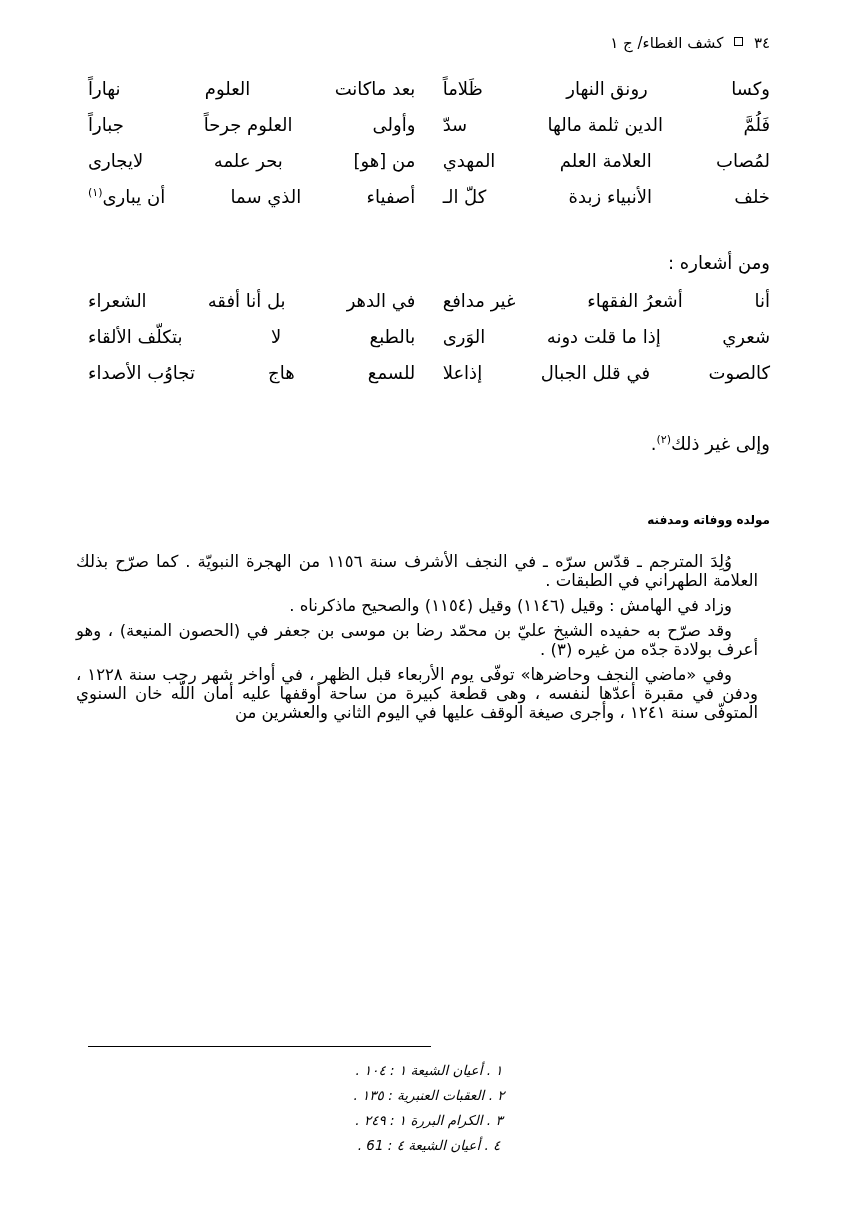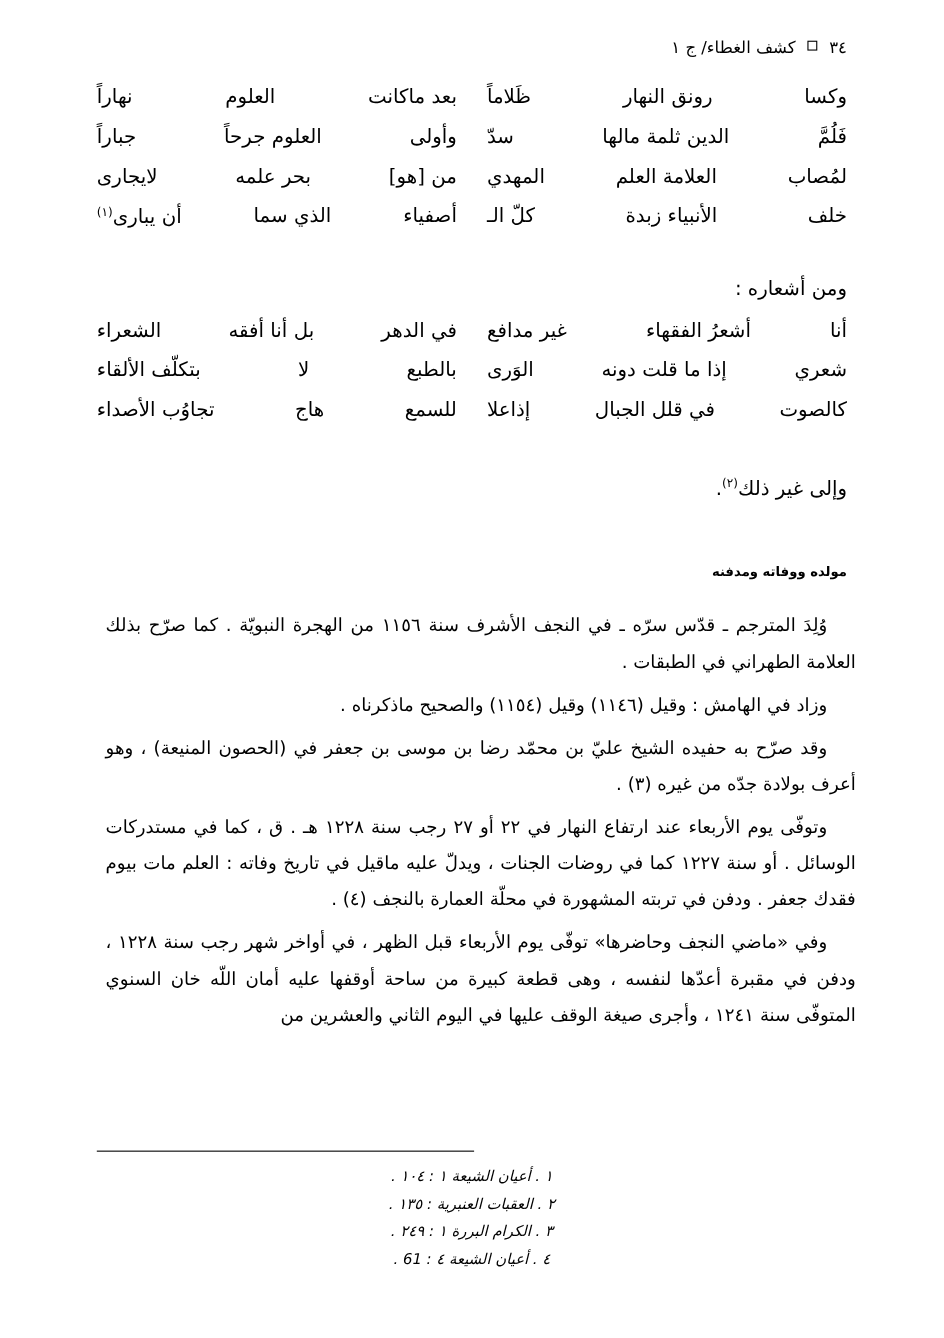--- a/index.html
+++ b/index.html
@@ -84,24 +84,24 @@
   .section-title {
     position: absolute;
     top: 513px;
     right: 88px;
     font-size: 12px;
     font-weight: bold;
   }
   .body-text {
     position: absolute;
     top: 552px;
-    right: 80px;
+    right: 100px;
     width: 682px;
     font-size: 16.5px;
-    line-height: 33px;
+    line-height: 19px;
     text-align: justify;
   }
   .body-text p {
     margin: 0 0 6px 0;
     text-indent: 26px;
   }
 
   
   .fn-rule {
     position: absolute;
@@ -238,21 +238,20 @@
   <div class="inline-line line-wa-ila">
     <span>وإلى غير ذلك</span><span class="sup">(٢)</span><span>.</span>
   </div>
 
   <div class="section-title">مولده ووفاته ومدفنه</div>
 
   <div class="body-text">
     <p>وُلِدَ المترجم ـ قدّس سرّه ـ في النجف الأشرف سنة ١١٥٦ من الهجرة النبويّة . كما صرّح بذلك العلامة الطهراني في الطبقات .</p>
     <p>وزاد في الهامش : وقيل (١١٤٦) وقيل (١١٥٤) والصحيح ماذكرناه .</p>
     <p>وقد صرّح به حفيده الشيخ عليّ بن محمّد رضا بن موسى بن جعفر في (الحصون المنيعة) ، وهو أعرف بولادة جدّه من غيره (٣) .</p>
-    <p>وتوفّى يوم الأربعاء عند ارتفاع النهار في ٢٢ أو ٢٧ رجب سنة ١٢٢٨ هـ . ق ، كما في مستدركات الوسائل . أو سنة ١٢٢٧ كما في روضات الجنات ، ويدلّ عليه ماقيل في تاريخ وفاته : العلم مات بيوم فقدك جعفر . ودفن في تربته المشهورة في محلّة العمارة بالنجف (٤) .</p>
     <p>وفي «ماضي النجف وحاضرها» توفّى يوم الأربعاء قبل الظهر ، في أواخر شهر رجب سنة ١٢٢٨ ، ودفن في مقبرة أعدّها لنفسه ، وهى قطعة كبيرة من ساحة أوقفها عليه أمان اللّه خان السنوي المتوفّى سنة ١٢٤١ ، وأجرى صيغة الوقف عليها في اليوم الثاني والعشرين من</p>
   </div>
 
   <div class="fn-rule"></div>
   <div class="footnotes">
     <div>١ . أعيان الشيعة ١ : ١٠٤ .</div>
     <div>٢ . العقبات العنبرية : ١٣٥ .</div>
     <div>٣ . الكرام البررة ١ : ٢٤٩ .</div>
     <div>٤ . أعيان الشيعة ٤ : 61 .</div>
   </div>

